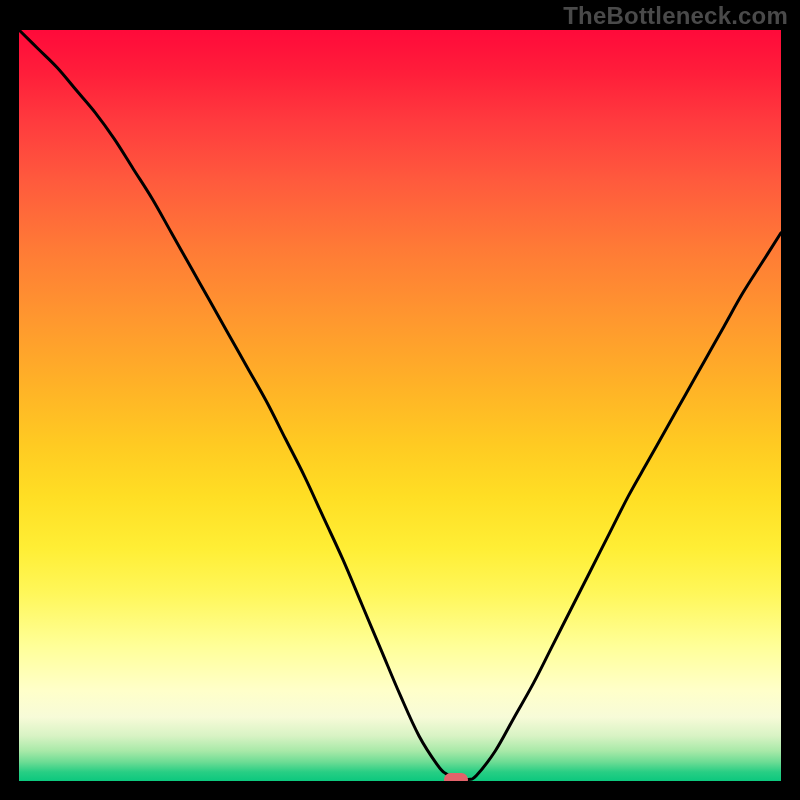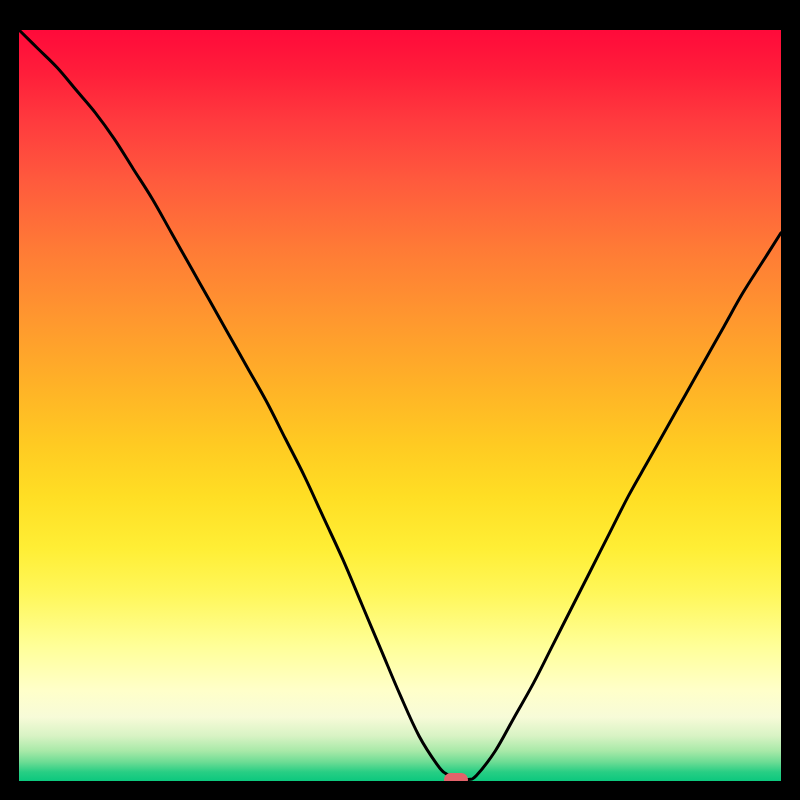--- a/index.html
+++ b/index.html
@@ -78,20 +78,21 @@
     width: 24px;
     height: 13px;
     border-radius: 7px;
     background: #e2626a;
   }
 </style>
 </head>
 <body>
 
 <div class="frame">
+  <div class="watermark">TheBottleneck.com</div>
 
   <div class="plot">
     <div class="gradient"></div>
 
     <svg class="curve" viewBox="0 0 762 751" preserveAspectRatio="none">
       <path id="curve-path" fill="none" stroke="#000000" stroke-width="3" stroke-linejoin="round" stroke-linecap="round" d="M 0.00 0.00 C 3.43 3.38, 12.19 12.02, 19.05 18.77 C 25.91 25.53, 31.24 30.12, 38.10 37.55 C 44.96 44.98, 50.29 51.97, 57.15 60.08 C 64.01 68.19, 69.34 73.82, 76.20 82.61 C 83.06 91.40, 88.39 98.76, 95.25 108.89 C 102.11 119.03, 107.44 128.12, 114.30 138.94 C 121.16 149.75, 126.49 157.48, 133.35 168.98 C 140.21 180.47, 145.54 190.60, 152.40 202.77 C 159.26 214.94, 164.59 224.40, 171.45 236.56 C 178.31 248.73, 183.64 258.19, 190.50 270.36 C 197.36 282.53, 202.69 291.99, 209.55 304.16 C 216.41 316.32, 221.74 325.78, 228.60 337.95 C 235.46 350.12, 240.79 358.90, 247.65 371.75 C 254.51 384.59, 259.84 395.78, 266.70 409.30 C 273.56 422.81, 278.89 432.65, 285.75 446.84 C 292.61 461.04, 297.94 473.28, 304.80 488.15 C 311.66 503.02, 316.99 513.91, 323.85 529.46 C 330.71 545.00, 336.04 558.29, 342.90 574.51 C 349.76 590.74, 355.09 603.35, 361.95 619.58 C 368.81 635.80, 374.14 649.09, 381.00 664.63 C 387.86 680.18, 393.19 693.10, 400.05 705.94 C 406.91 718.78, 414.30 729.22, 419.10 735.98 C 423.90 742.74, 423.29 741.06, 426.72 743.49 C 430.15 745.92, 434.04 748.42, 438.15 749.50 C 442.26 750.58, 446.15 750.17, 449.58 749.50 C 453.01 748.82, 452.40 750.88, 457.20 745.74 C 462.00 740.61, 469.39 731.50, 476.25 720.96 C 483.11 710.42, 488.44 699.33, 495.30 687.16 C 502.16 675.00, 507.49 666.21, 514.35 653.37 C 521.21 640.53, 526.54 629.34, 533.40 615.82 C 540.26 602.30, 545.59 591.79, 552.45 578.27 C 559.31 564.75, 564.64 554.24, 571.50 540.72 C 578.36 527.20, 583.69 516.69, 590.55 503.17 C 597.41 489.65, 602.74 478.46, 609.60 465.62 C 616.46 452.78, 621.79 443.99, 628.65 431.82 C 635.51 419.66, 640.84 410.20, 647.70 398.03 C 654.56 385.86, 659.89 376.40, 666.75 364.24 C 673.61 352.07, 678.94 342.61, 685.80 330.44 C 692.66 318.27, 697.99 308.81, 704.85 296.65 C 711.71 284.48, 717.04 274.34, 723.90 262.85 C 730.76 251.36, 736.09 243.62, 742.95 232.81 C 749.81 222.00, 758.57 208.18, 762.00 202.77"></path>
     </svg>
 
     <div id="marker" class="marker" style="left: 424.626px; top: 743px; background: rgb(226, 98, 106);"></div>
   </div>

